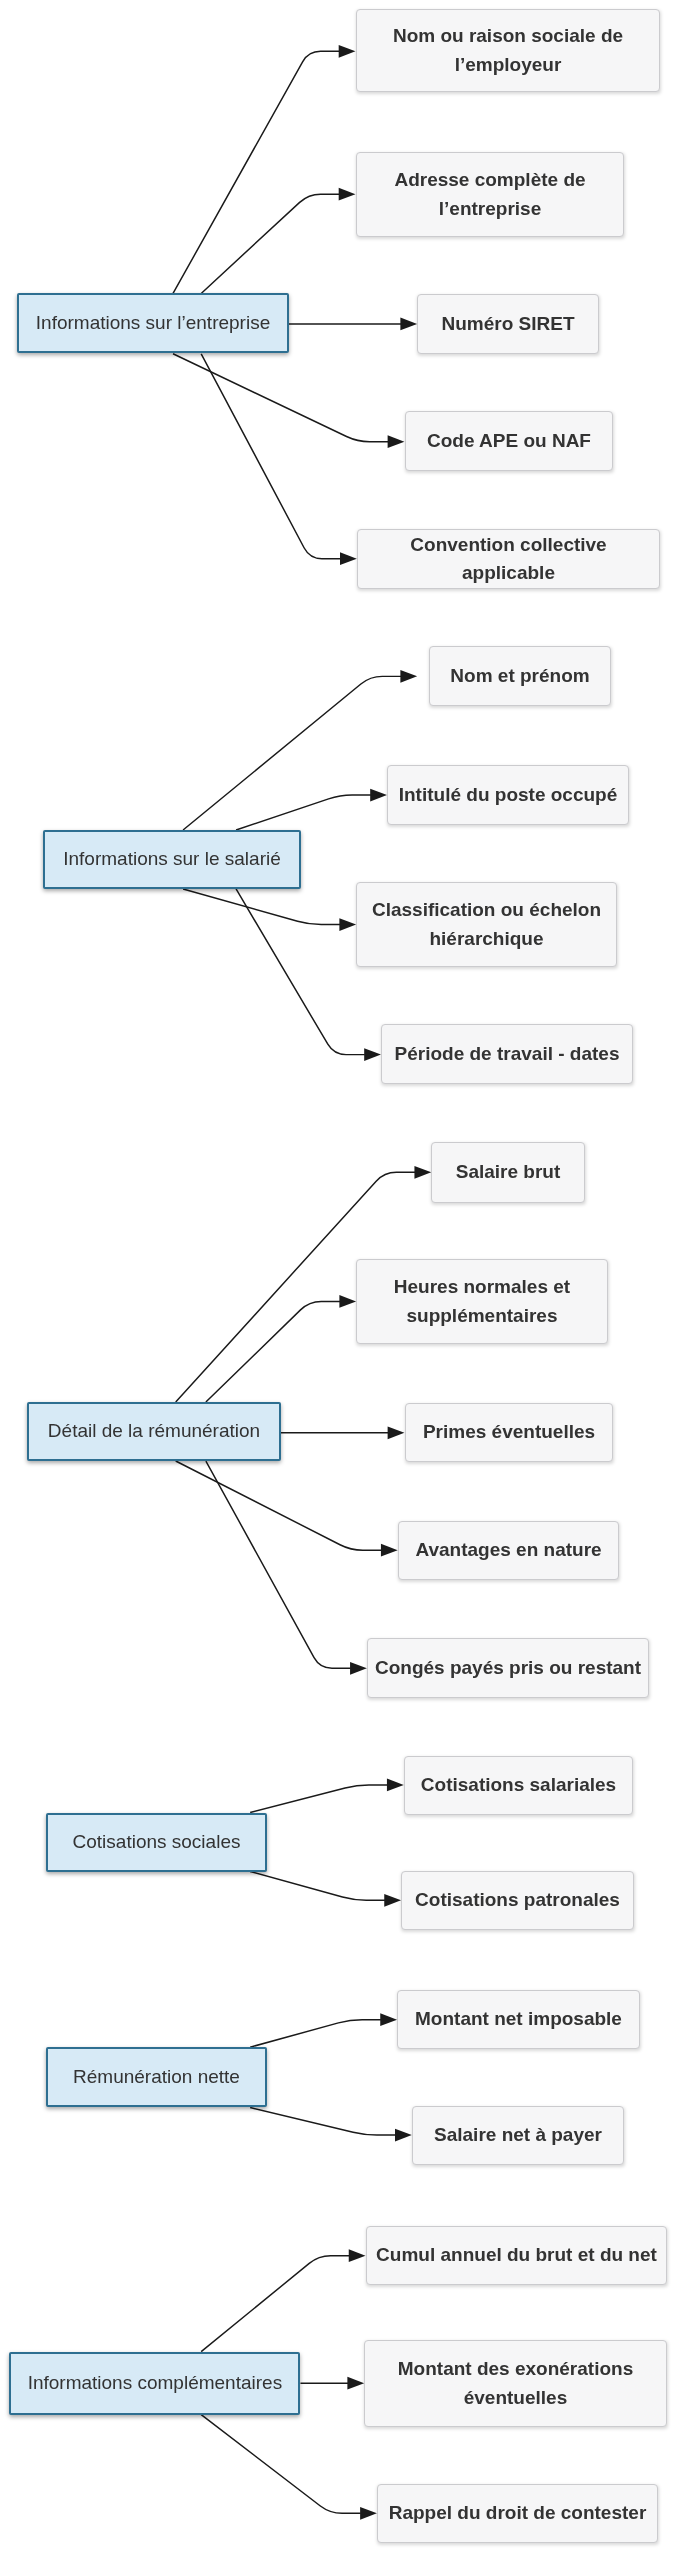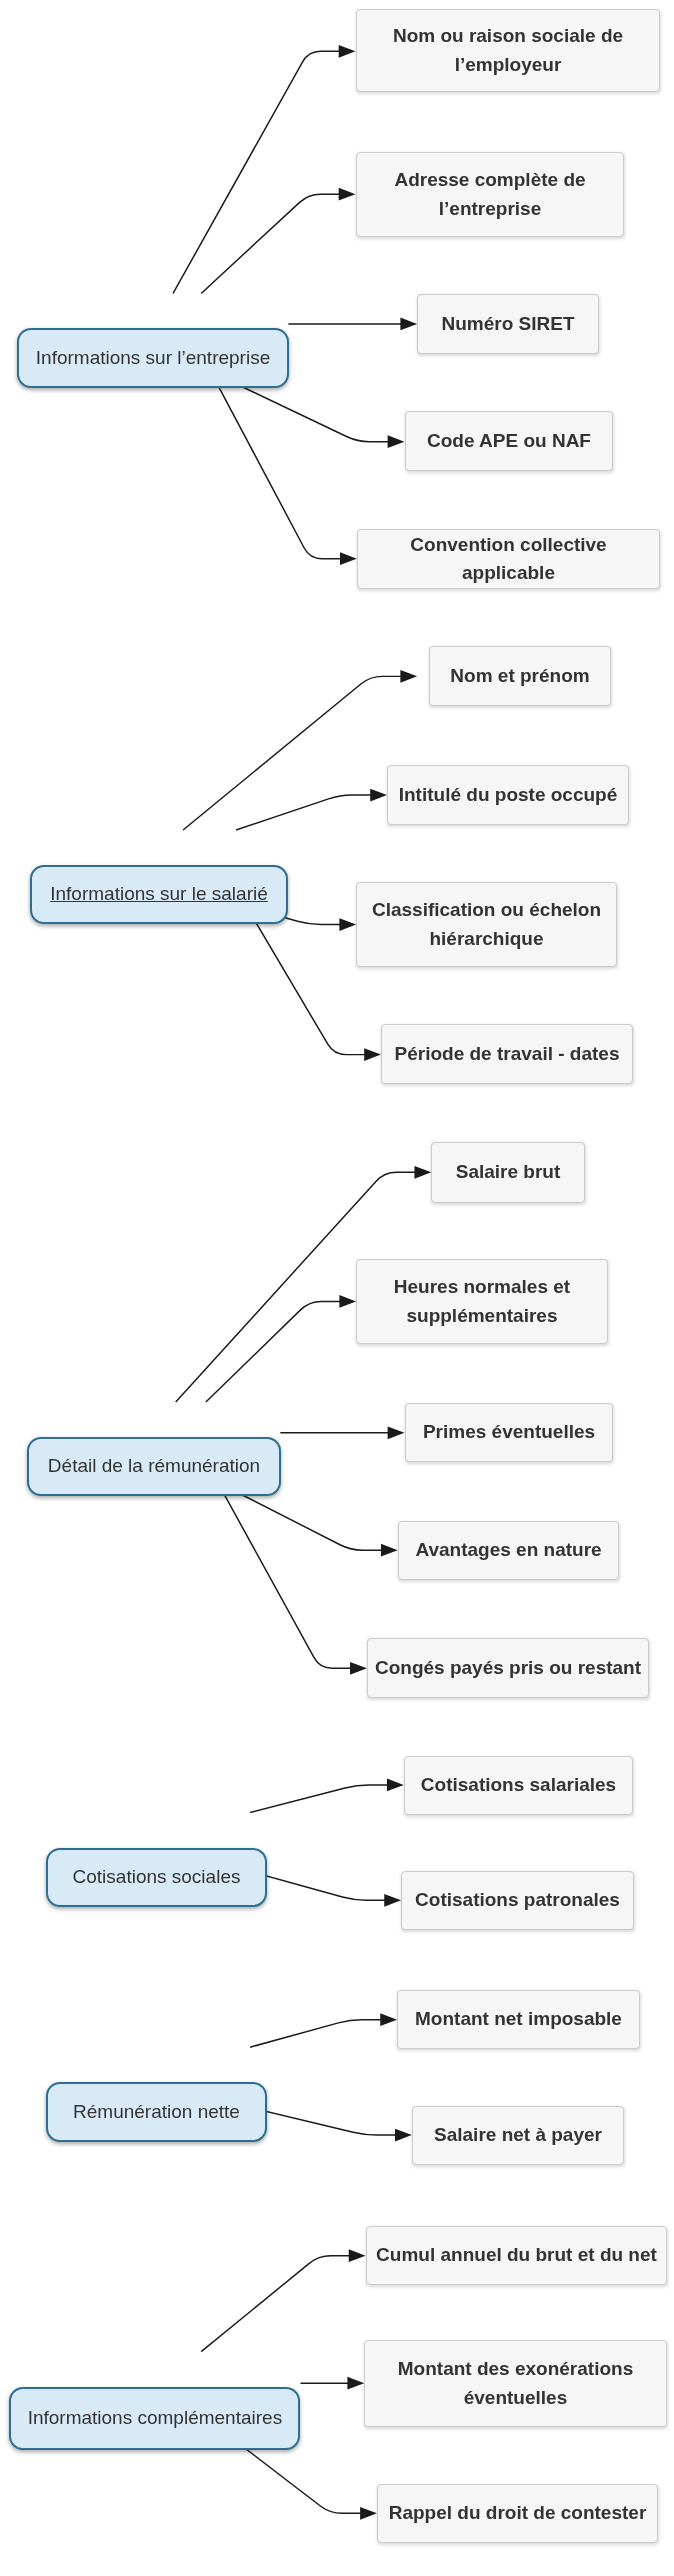--- a/index.html
+++ b/index.html
@@ -29,23 +29,22 @@
     white-space: pre-line;
     box-sizing: border-box;
     font-size: 19px;
     line-height: 1.5;
     color: var(--text-color, #333333);
     padding: 0 5.4px;
   }
   .node.parent {
     background: var(--parent-fill, #d7eaf6);
     border: 2px solid var(--parent-border, #2e6f91);
-    border-radius: 14px;
+    border-radius: 2px;
     box-shadow: 0 2px 4.7px rgba(0,0,0,0.35);
-    margin-top: 35px;
   }
   .node.child {
     background: var(--child-fill, #f6f6f7);
     border: 1.3px solid var(--child-border, #cbcbce);
     border-radius: 4px;
     box-shadow: 0.7px 1.3px 3.4px rgba(0,0,0,0.15);
     font-weight: bold;
   }
 </style>
 </head>
@@ -98,21 +97,21 @@
     </svg>
   <div id="nodes">
       <div class="node parent" style="left: 17px; top: 293px; width: 272px; height: 60px;">Informations sur l’entreprise</div>
       <div class="node child" style="left: 356px; top: 9.4px; width: 304px; height: 83px;">Nom ou raison sociale de
 l’employeur</div>
       <div class="node child" style="left: 356px; top: 152px; width: 268px; height: 85px;">Adresse complète de
 l’entreprise</div>
       <div class="node child" style="left: 417px; top: 294px; width: 182px; height: 60px;">Numéro SIRET</div>
       <div class="node child" style="left: 405px; top: 411px; width: 208px; height: 60px;">Code APE ou NAF</div>
       <div class="node child" style="left: 357px; top: 529px; width: 303px; height: 60px;">Convention collective applicable</div>
-      <div class="node parent" style="left: 30px; top: 830px; width: 258px; height: 59px; text-decoration: underline;">Informations sur le salarié</div>
+      <div class="node parent" style="left: 43px; top: 830px; width: 258px; height: 59px;">Informations sur le salarié</div>
       <div class="node child" style="left: 429px; top: 646px; width: 182px; height: 60px;">Nom et prénom</div>
       <div class="node child" style="left: 387px; top: 765px; width: 242px; height: 60px;">Intitulé du poste occupé</div>
       <div class="node child" style="left: 356px; top: 882px; width: 261px; height: 85px;">Classification ou échelon
 hiérarchique</div>
       <div class="node child" style="left: 381px; top: 1024px; width: 252px; height: 60px;">Période de travail - dates</div>
       <div class="node parent" style="left: 27px; top: 1402px; width: 254px; height: 59px;">Détail de la rémunération</div>
       <div class="node child" style="left: 431px; top: 1142px; width: 154px; height: 61px;">Salaire brut</div>
       <div class="node child" style="left: 356px; top: 1259px; width: 252px; height: 85px;">Heures normales et
 supplémentaires</div>
       <div class="node child" style="left: 405px; top: 1403px; width: 208px; height: 59px;">Primes éventuelles</div>

